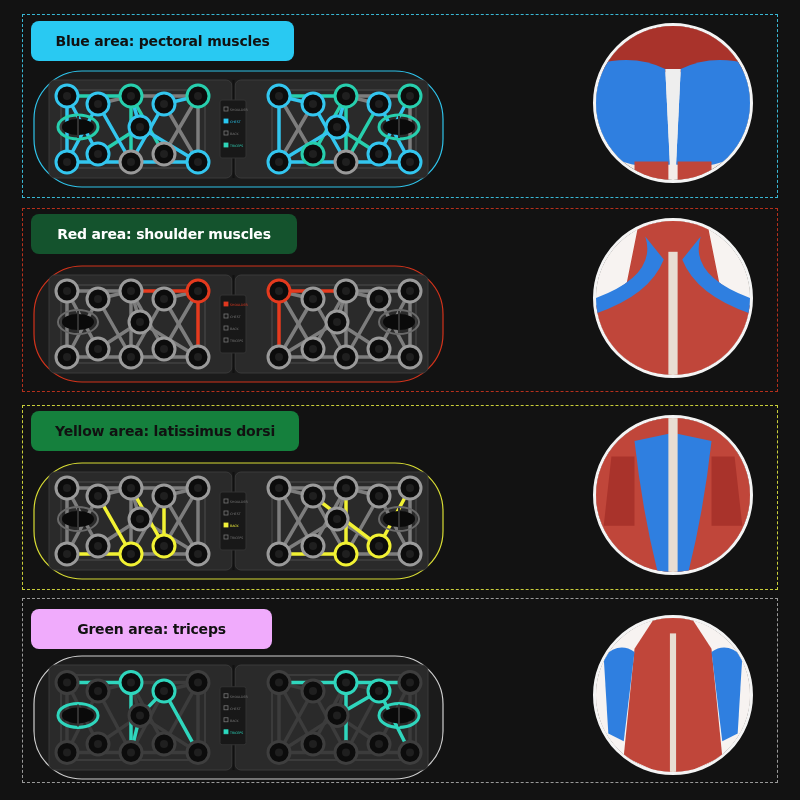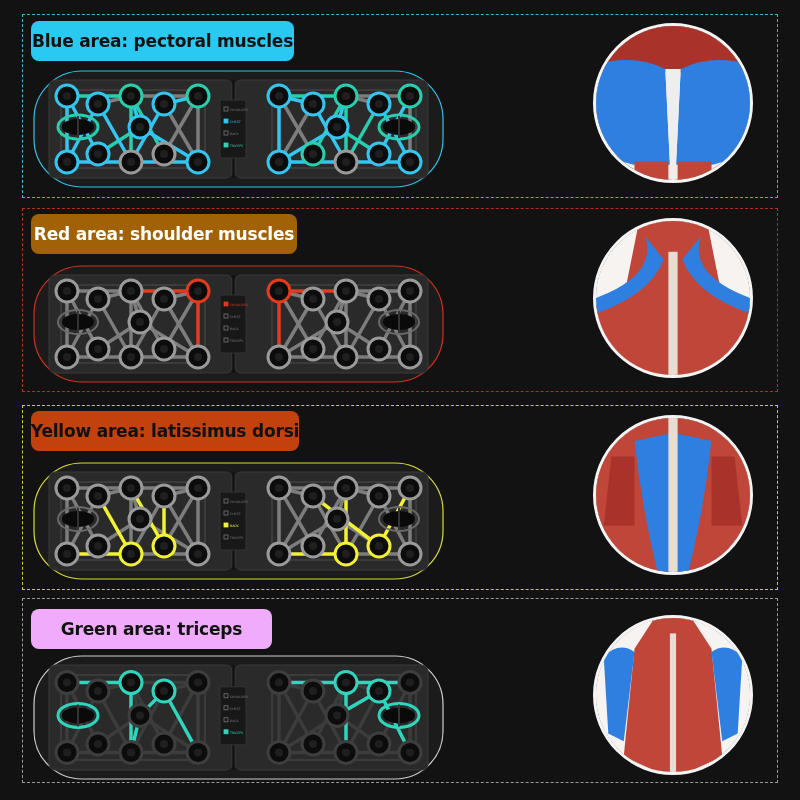--- a/index.html
+++ b/index.html
@@ -1,19 +1,19 @@
 <!DOCTYPE html>
 <html><head>
 <meta charset="utf-8">
 <style>
   html,body{margin:0;padding:0;}
   body{width:800px;height:800px;background:#121212;position:relative;overflow:hidden;font-family:"DejaVu Sans","Liberation Sans",sans-serif;}
   .section{position:absolute;left:0;width:800px;}
   .dash{position:absolute;left:22px;width:756px;border:1px dashed;box-sizing:border-box;}
-  .label{position:absolute;left:31px;height:40px;border-radius:8px;display:flex;align-items:center;justify-content:center;font-weight:bold;font-size:17px;letter-spacing:-0.2px;box-sizing:border-box;padding:0 8px;white-space:nowrap;}
+  .label{position:absolute;left:31px;height:40px;border-radius:8px;display:flex;align-items:center;justify-content:center;font-weight:bold;font-size:14px;letter-spacing:-0.2px;box-sizing:border-box;padding:0 8px;white-space:nowrap;}
   .board{position:absolute;left:33px;width:411px;}
   .board svg{display:block;}
   .muscle{position:absolute;width:160px;height:160px;border-radius:50%;border:3px solid #f4f4f4;box-sizing:border-box;overflow:hidden;}
   .muscle svg{display:block;width:100%;height:100%;}
 </style>
 </head>
 <body>
 
 <div id="root">
     <div class="section" style="top: 0px;">
@@ -183,21 +183,21 @@
           <path d="M0 25 Q25 18 45 28 L48 90 Q25 95 0 80 Z" fill="#2f7fe0"></path>
           <path d="M100 25 Q75 18 55 28 L52 90 Q75 95 100 80 Z" fill="#2f7fe0"></path>
           <path d="M45 28 L55 28 L52 90 L48 90 Z" fill="#eee"></path>
           <rect x="25" y="88" width="22" height="12" fill="#c0463a"></rect>
           <rect x="53" y="88" width="22" height="12" fill="#c0463a"></rect>
         </svg>
       </div>
   </div>
     <div class="section" style="top: 0px;">
     <div class="dash" style="top: 208px; height: 184px; border-color: rgb(181, 48, 28);"></div>
-    <div class="label" style="top: 214px; width: 266px; background: #a16207; color: rgb(255, 255, 255);">Red area: shoulder muscles</div>
+    <div class="label" style="top: 214px; width: 266px; background: #14532d; color: rgb(255, 255, 255);">Red area: shoulder muscles</div>
     <div class="board" style="top: 265px;">
         <svg width="411" height="118" viewBox="0 0 411 118">
           <rect x="1" y="1" width="409" height="116" rx="48" fill="#1b1b1b" stroke="#d2331b" stroke-width="1.2"></rect>
           <rect x="16" y="10" width="183" height="98" rx="6" fill="#2a2a2a" stroke="#3a3a3a"></rect>
           <rect x="202" y="10" width="193" height="98" rx="6" fill="#2a2a2a" stroke="#3a3a3a"></rect>
           <line x1="200.5" y1="10" x2="200.5" y2="108" stroke="#111" stroke-width="2"></line>
           <rect x="28" y="20" width="144" height="78" rx="4" fill="none" stroke="#3b3b3b" stroke-width="2"></rect>
           <rect x="239" y="20" width="144" height="78" rx="4" fill="none" stroke="#3b3b3b" stroke-width="2"></rect>
           <line x1="34" y1="26" x2="98" y2="26" stroke="#7d7d7d" stroke-width="3.5" stroke-linecap="round"></line>
           <line x1="34" y1="92" x2="98" y2="92" stroke="#7d7d7d" stroke-width="3.5" stroke-linecap="round"></line>
@@ -354,21 +354,21 @@
           <rect x="0" y="0" width="100" height="100" fill="#f7f3f1"></rect>
           <path d="M28 0 L72 0 L80 40 L100 55 L100 100 L0 100 L0 55 L20 40 Z" fill="#c0463a"></path>
           <path d="M32 10 Q40 35 0 50 L0 60 Q35 48 44 25 Z" fill="#2f7fe0"></path>
           <path d="M68 10 Q60 35 100 50 L100 60 Q65 48 56 25 Z" fill="#2f7fe0"></path>
           <rect x="47" y="20" width="6" height="80" fill="#e8ddd2"></rect>
         </svg>
       </div>
   </div>
     <div class="section" style="top: 0px;">
     <div class="dash" style="top: 405px; height: 185px; border-color: rgb(201, 207, 58);"></div>
-    <div class="label" style="top: 411px; width: 268px; background: #c2410c; color: rgb(17, 17, 17);">Yellow area: latissimus dorsi</div>
+    <div class="label" style="top: 411px; width: 268px; background: #15803d; color: rgb(17, 17, 17);">Yellow area: latissimus dorsi</div>
     <div class="board" style="top: 462px;">
         <svg width="411" height="118" viewBox="0 0 411 118">
           <rect x="1" y="1" width="409" height="116" rx="48" fill="#1b1b1b" stroke="#d8dc34" stroke-width="1.2"></rect>
           <rect x="16" y="10" width="183" height="98" rx="6" fill="#2a2a2a" stroke="#3a3a3a"></rect>
           <rect x="202" y="10" width="193" height="98" rx="6" fill="#2a2a2a" stroke="#3a3a3a"></rect>
           <line x1="200.5" y1="10" x2="200.5" y2="108" stroke="#111" stroke-width="2"></line>
           <rect x="28" y="20" width="144" height="78" rx="4" fill="none" stroke="#3b3b3b" stroke-width="2"></rect>
           <rect x="239" y="20" width="144" height="78" rx="4" fill="none" stroke="#3b3b3b" stroke-width="2"></rect>
           <line x1="34" y1="26" x2="98" y2="26" stroke="#7d7d7d" stroke-width="3.5" stroke-linecap="round"></line>
           <line x1="98" y1="26" x2="165" y2="26" stroke="#7d7d7d" stroke-width="3.5" stroke-linecap="round"></line>

